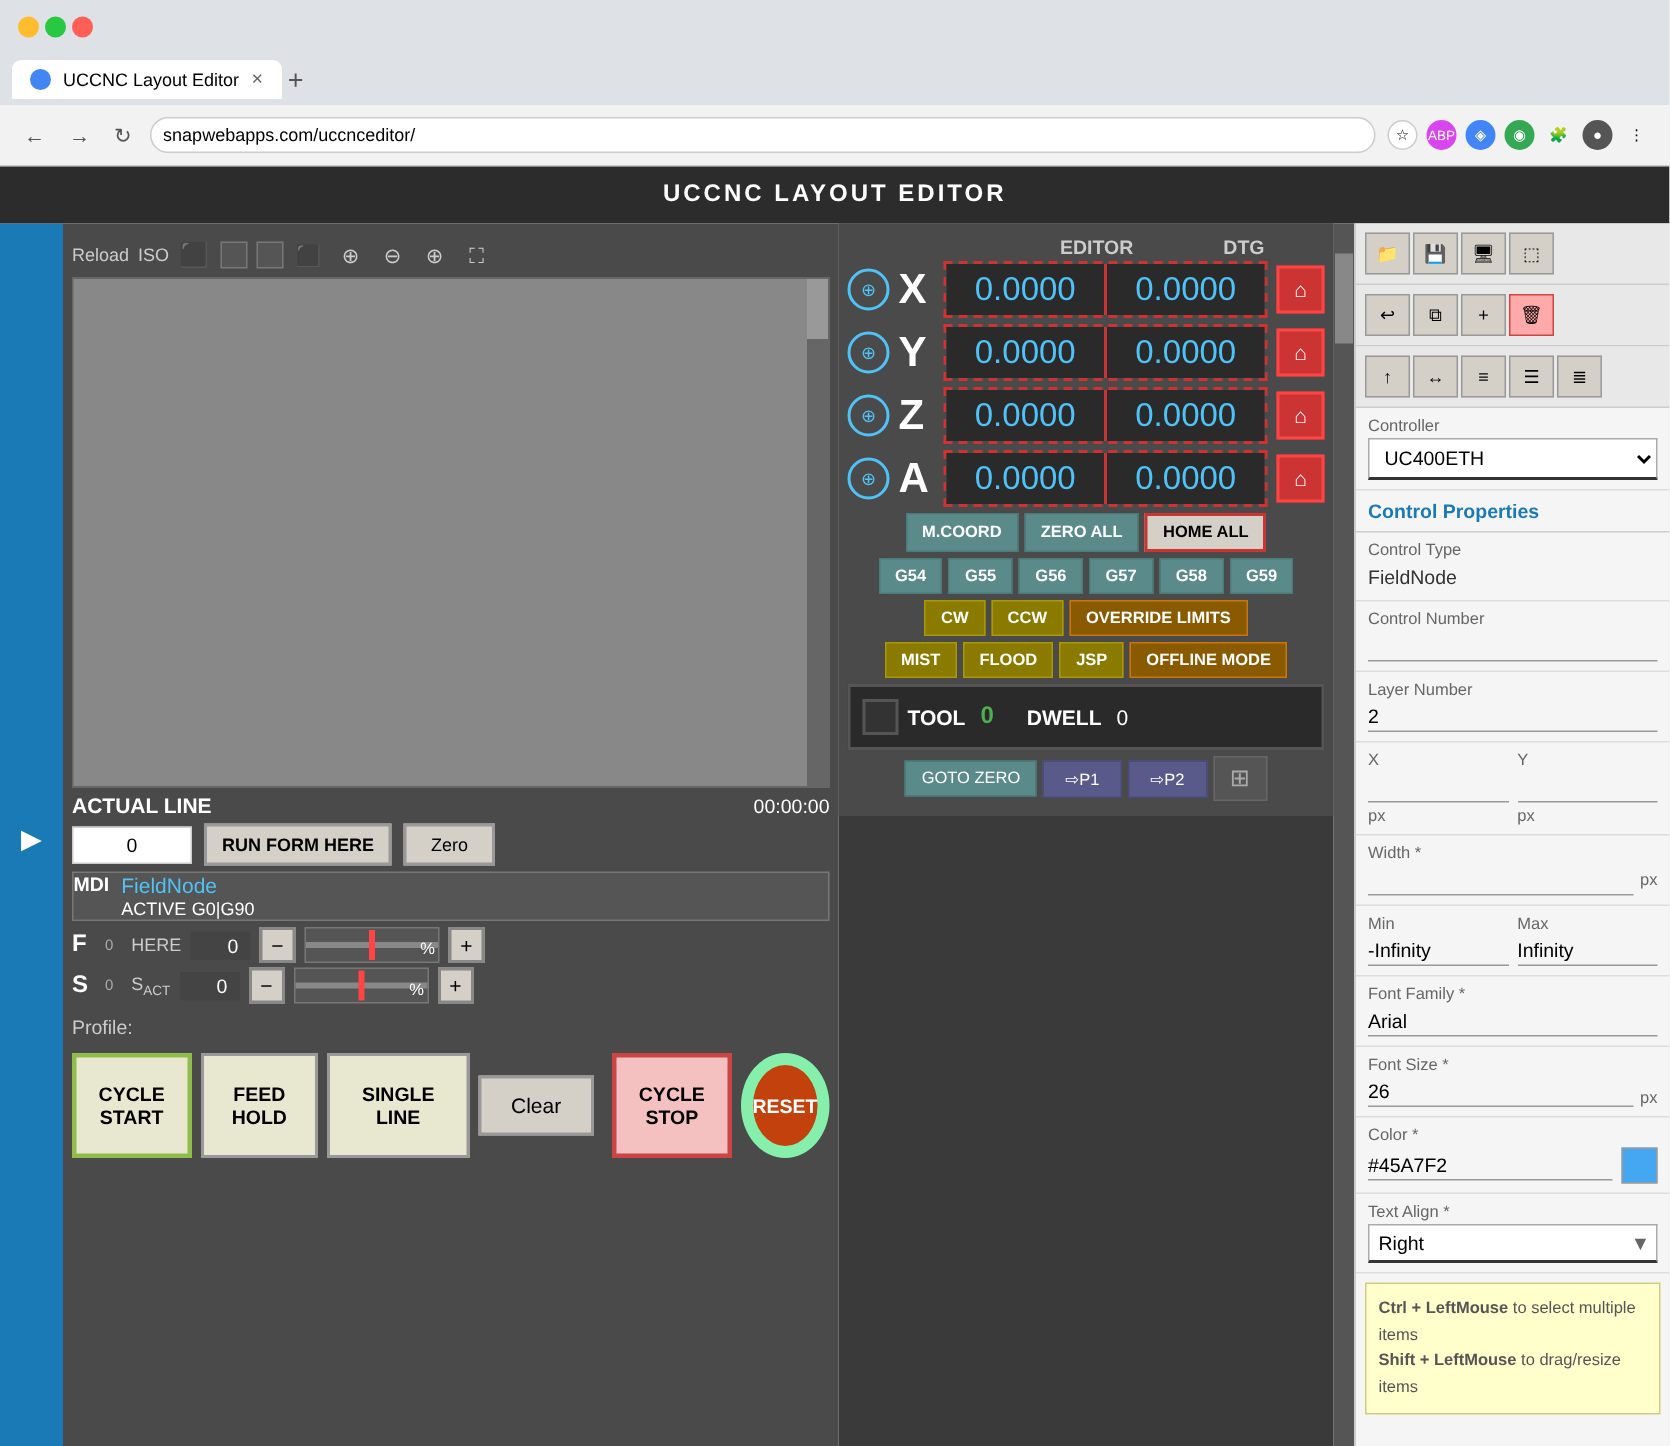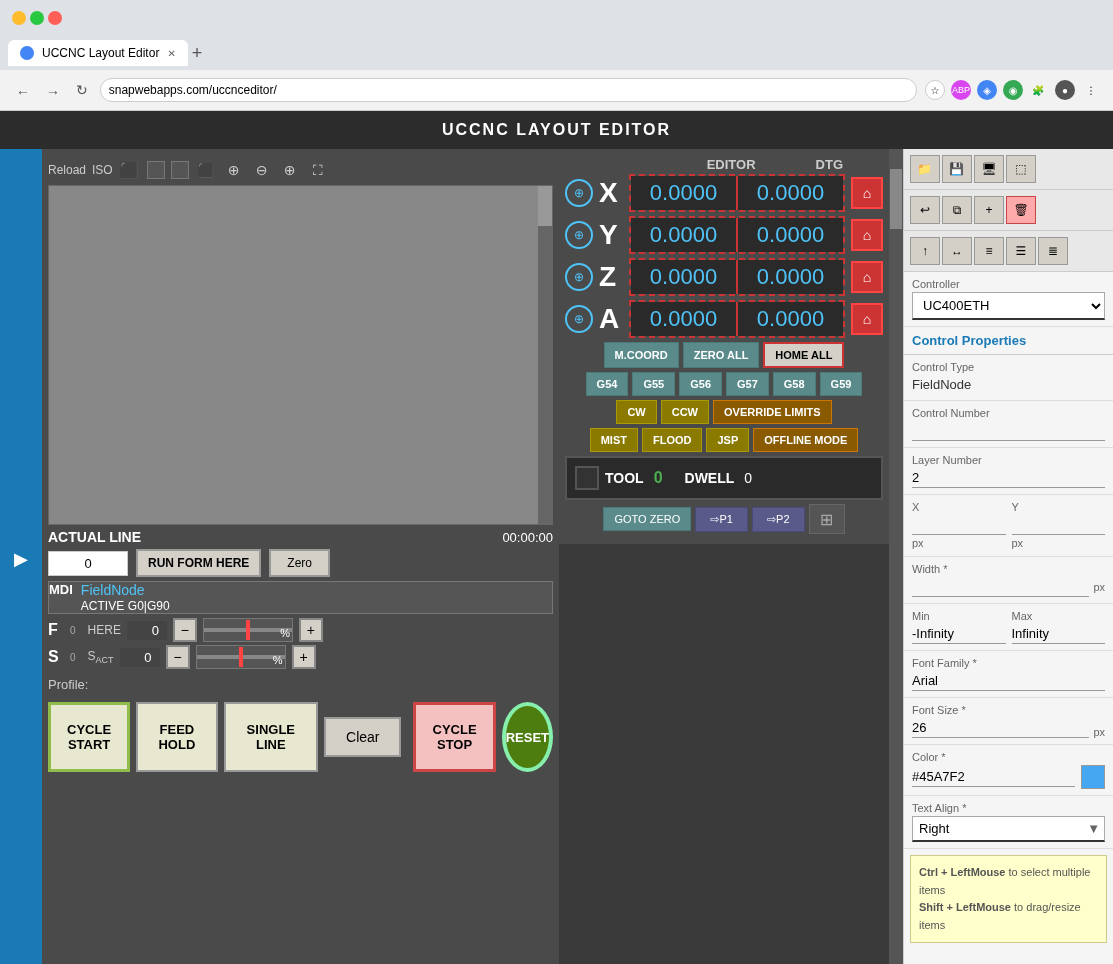--- a/index.html
+++ b/index.html
@@ -89,21 +89,21 @@
     .profile-row { color: #ccc; font-size: 13px; padding: 4px 0; }
 
     
     .bottom-buttons { display: flex; gap: 6px; padding: 6px 0; align-items: center; }
     .cycle-start-btn { background: #e8e8d0; border: 3px solid #8fbc4a; padding: 10px 14px; font-size: 13px; font-weight: bold; cursor: pointer; width: 110px; height: 70px; display: flex; flex-direction: column; align-items: center; justify-content: center; }
     .feed-hold-btn { background: #e8e8d0; border: 2px solid #999; padding: 10px 14px; font-size: 13px; font-weight: bold; cursor: pointer; width: 110px; height: 70px; display: flex; flex-direction: column; align-items: center; justify-content: center; }
     .single-line-btn { background: #e8e8d0; border: 2px solid #999; padding: 10px 21px; font-size: 13px; font-weight: bold; cursor: pointer; width: 110px; height: 70px; display: flex; flex-direction: column; align-items: center; justify-content: center; }
     .clear-btn { background: #d4d0c8; border: 2px solid #999; padding: 10px 20px; font-size: 14px; cursor: pointer; }
     .scrollbar-h { flex: 1; height: 14px; background: #666; }
     .cycle-stop-btn { background: #f5c0c0; border: 3px solid #cc4444; padding: 10px 14px; font-size: 13px; font-weight: bold; cursor: pointer; width: 110px; height: 70px; display: flex; flex-direction: column; align-items: center; justify-content: center; }
-    .reset-btn { background: #4d7c0f; border: 4px solid #86efac; border-radius: 50%; width: 70px; height: 70px; font-size: 13px; font-weight: bold; cursor: pointer; color: white; display: flex; align-items: center; justify-content: center; }
+    .reset-btn { background: #c2410c; border: 8px solid #86efac; border-radius: 50%; width: 70px; height: 70px; font-size: 13px; font-weight: bold; cursor: pointer; color: white; display: flex; align-items: center; justify-content: center; }
 
     
     .cnc-display { width: 330px; background: #3a3a3a; padding: 0; }
 
     
     .axis-header { display: flex; justify-content: flex-end; gap: 60px; padding: 2px 40px 2px 0; }
     .axis-col-label { color: #ccc; font-size: 13px; font-weight: bold; }
     .axis-row { display: flex; align-items: center; gap: 6px; margin-bottom: 4px; }
     .axis-target-icon { width: 28px; height: 28px; border: 2px solid #4fc3f7; border-radius: 50%; display: flex; align-items: center; justify-content: center; color: #4fc3f7; font-size: 12px; flex-shrink: 0; }
     .axis-letter { color: white; font-size: 28px; font-weight: bold; width: 24px; flex-shrink: 0; }

